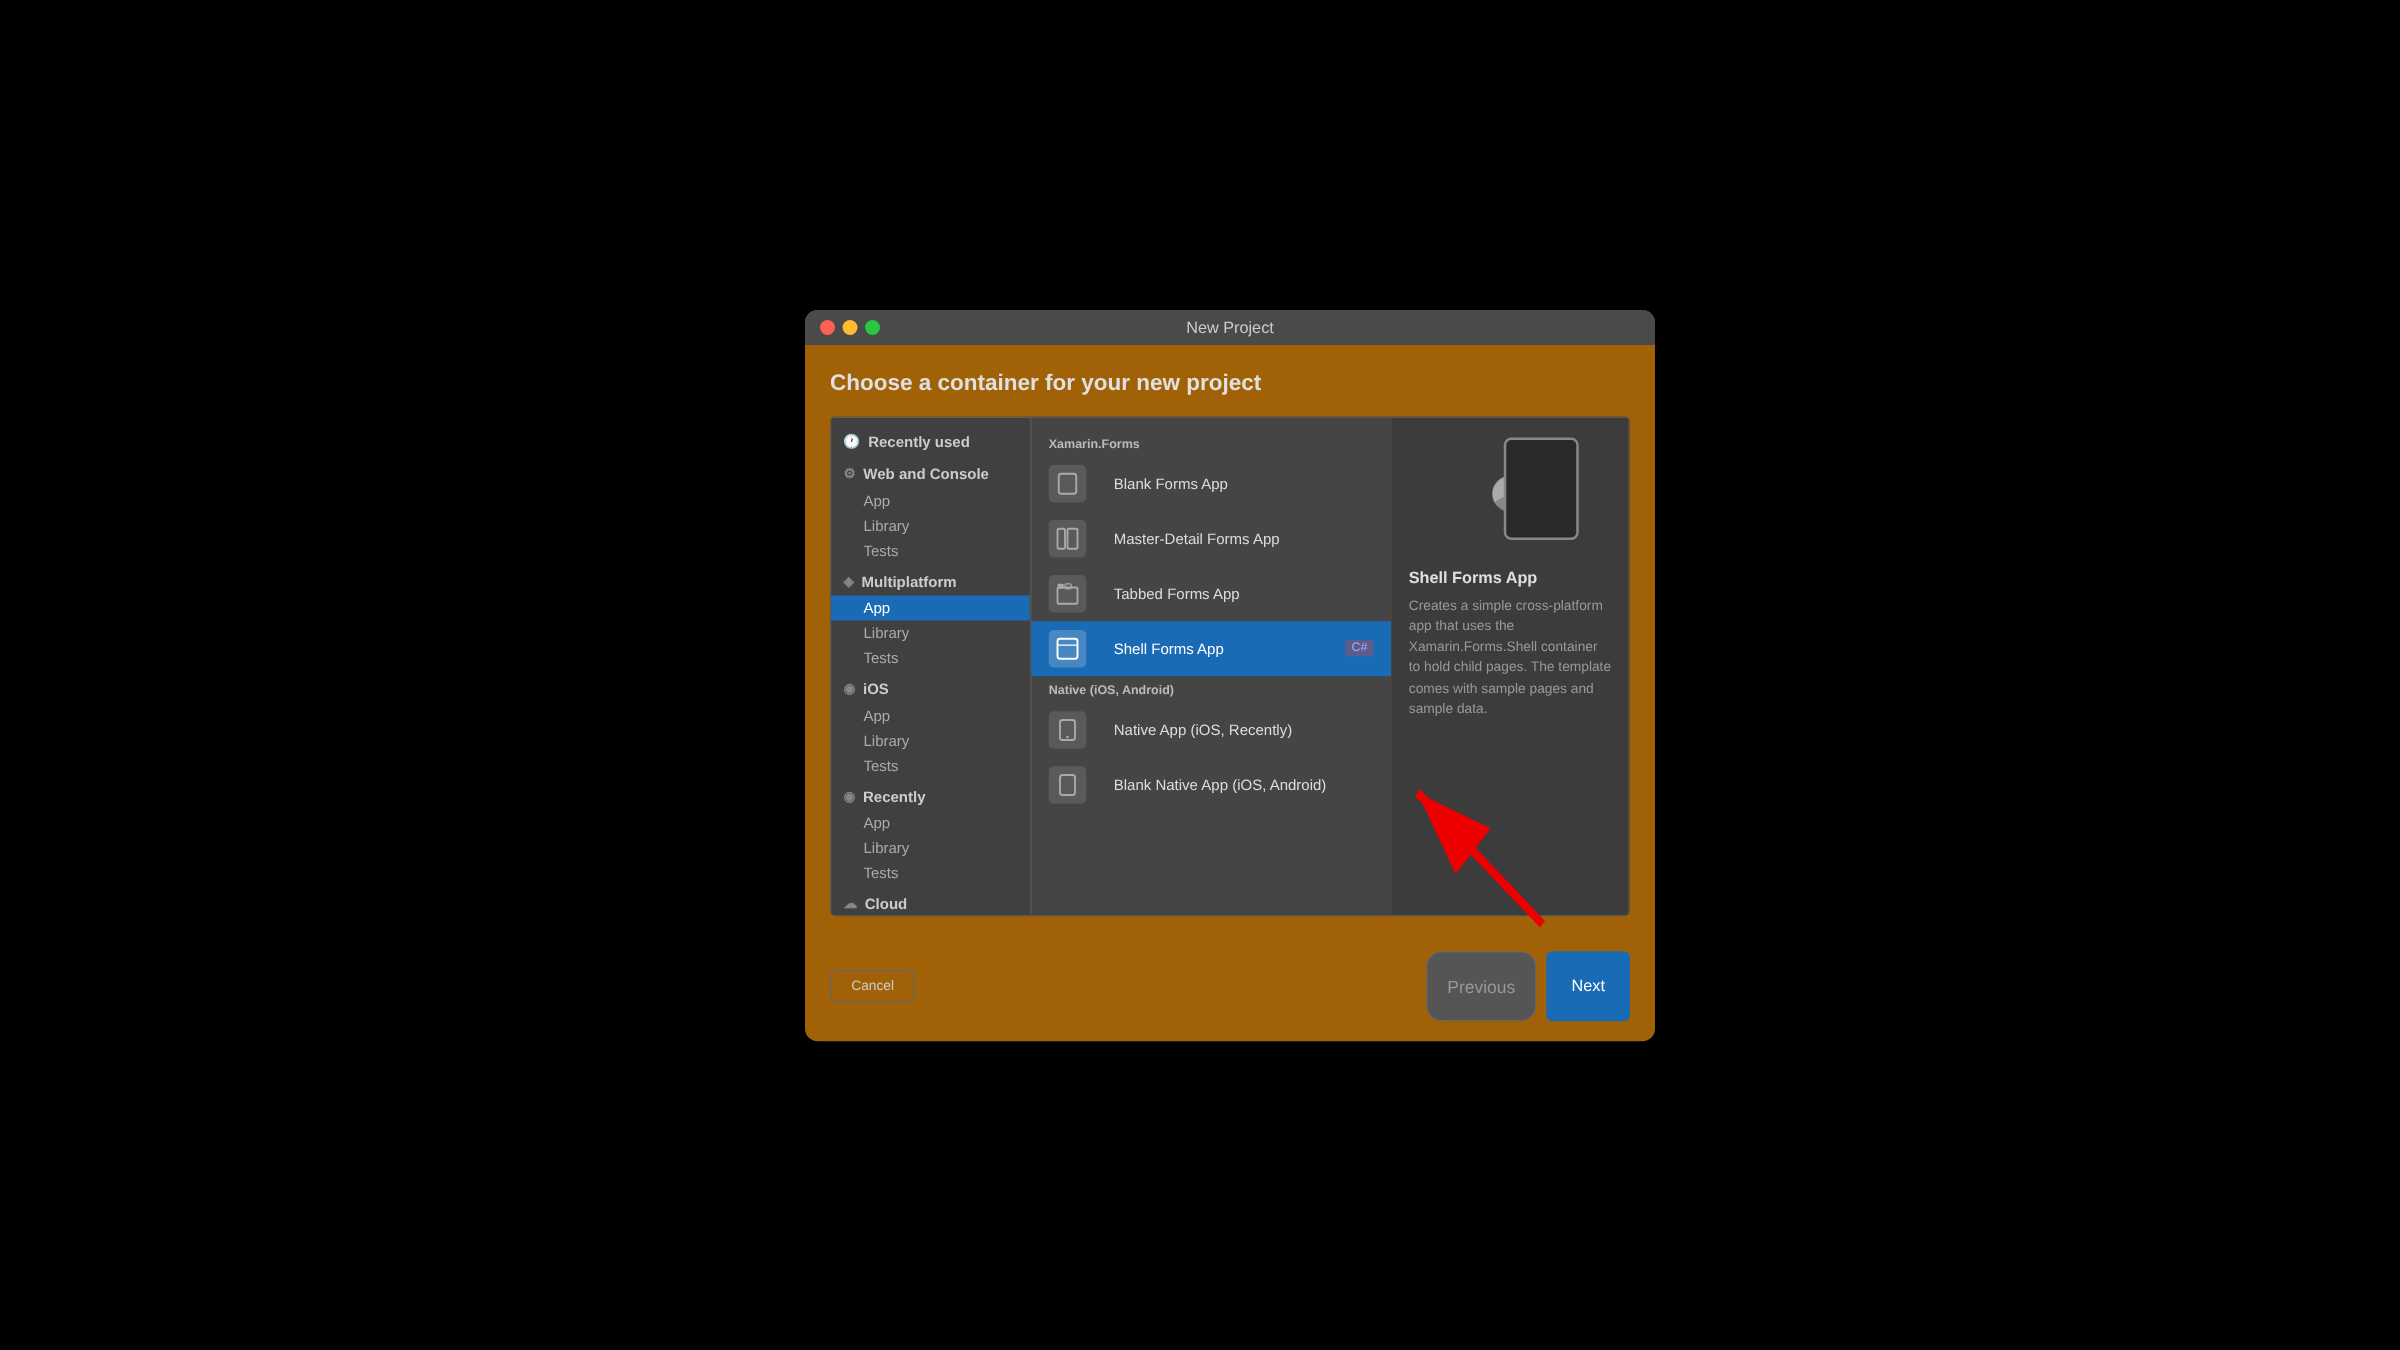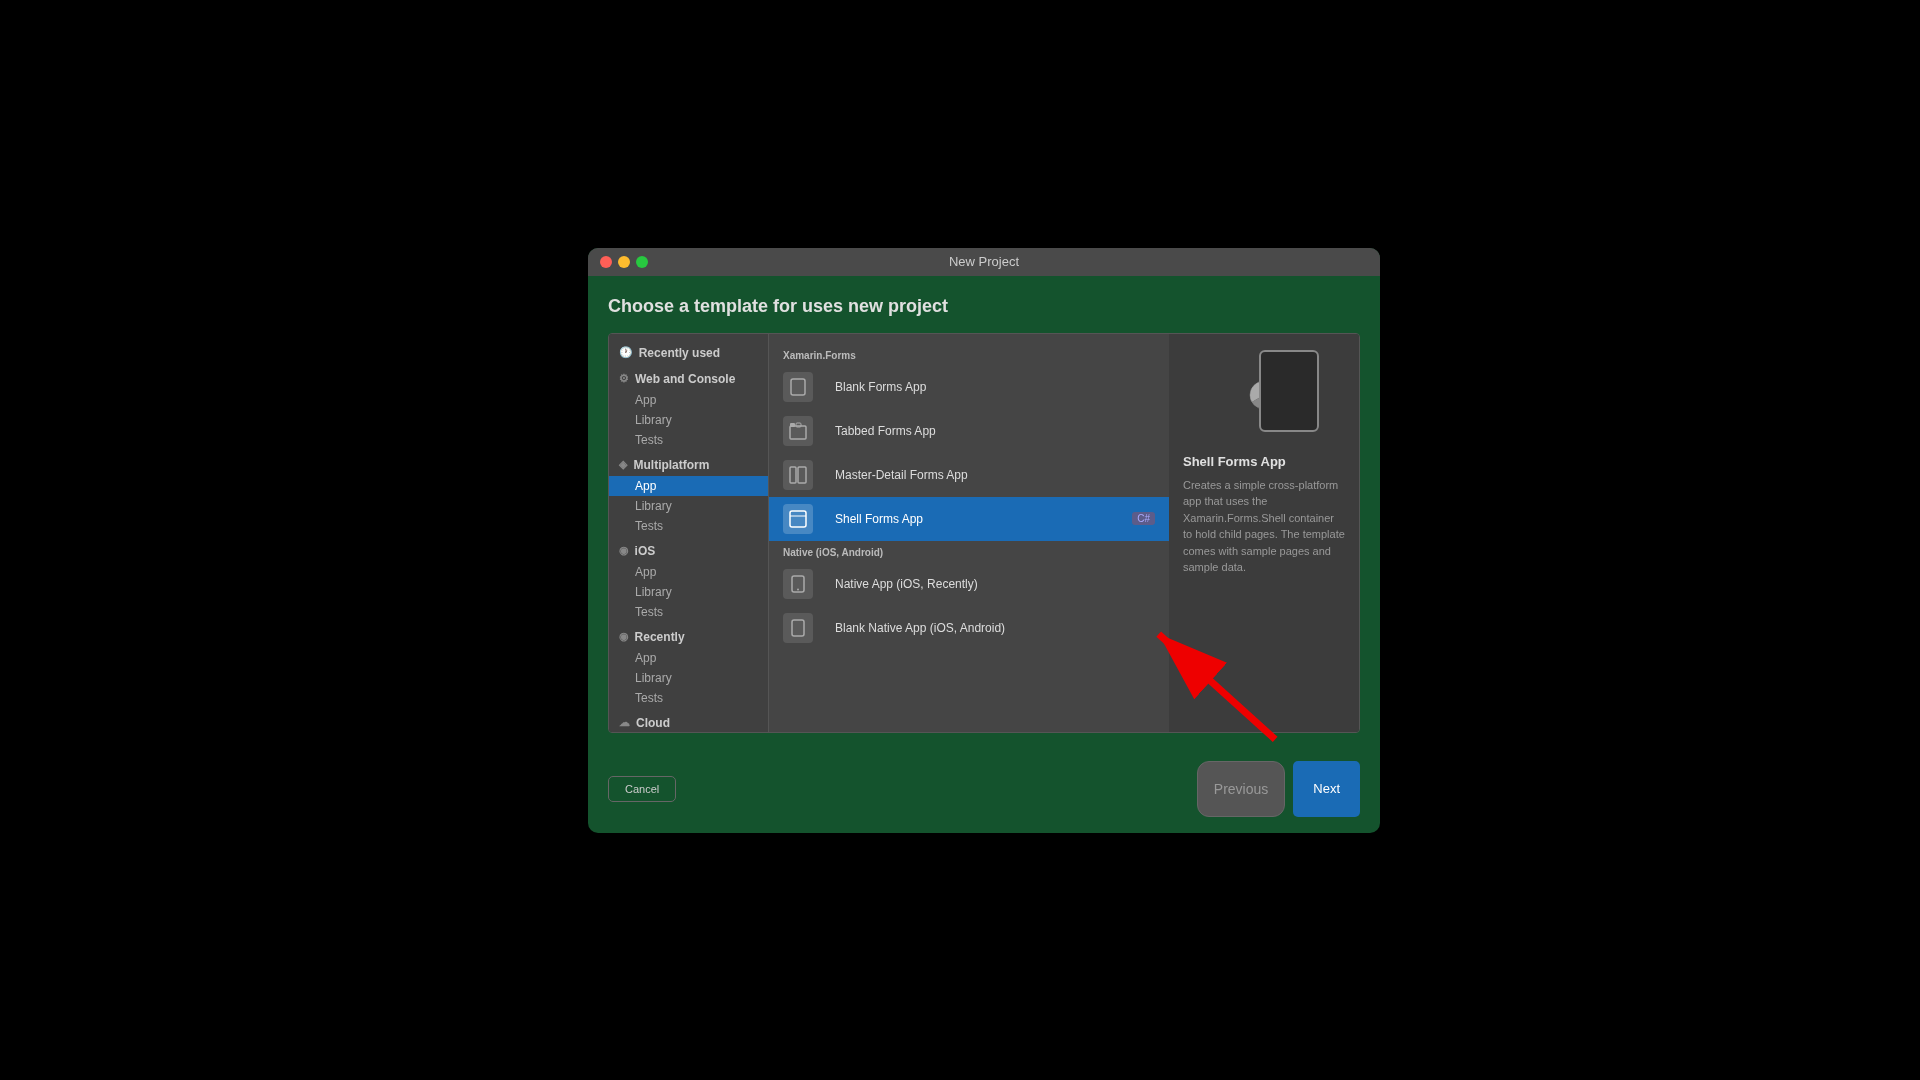--- a/index.html
+++ b/index.html
@@ -6,22 +6,22 @@
     body {
       background: #000;
       width: 1920px;
       height: 1080px;
       display: flex;
       align-items: center;
       justify-content: center;
       font-family: -apple-system, BlinkMacSystemFont, 'Helvetica Neue', sans-serif;
     }
     .window {
-      width: 792px;
-      background: #14532d;
+      width: 680px;
+      background: #a16207;
       border-radius: 10px;
       box-shadow: 0 20px 60px rgba(0,0,0,0.8);
       overflow: hidden;
       position: relative;
       margin-left: 48px;
     }
     .titlebar {
       background: #4a4a4a;
       height: 28px;
       display: flex;
@@ -253,21 +253,21 @@
   <div class="titlebar">
     <div class="traffic-lights">
       <div class="traffic-light tl-red"></div>
       <div class="traffic-light tl-yellow"></div>
       <div class="traffic-light tl-green"></div>
     </div>
     <span class="titlebar-title">New Project</span>
   </div>
 
   <div class="dialog-body">
-    <div class="dialog-title">Choose a template for uses new project</div>
+    <div class="dialog-title">Choose a container for your new project</div>
 
     <div class="content-area">
 
       <div class="sidebar">
 
         <div class="sidebar-section">
           <div class="sidebar-category">
             <span class="cat-icon">🕐</span>
             <span>Recently used</span>
           </div>
@@ -331,36 +331,36 @@
             <svg width="20" height="20" viewBox="0 0 20 20">
                 <rect x="3" y="2" width="14" height="16" rx="2" fill="none" stroke="#aaa" stroke-width="1.5"></rect>
               </svg>
           </div>
           <span>Blank Forms App</span>
         </div>
 
         <div class="template-item">
           <div class="template-icon">
             <svg width="20" height="20" viewBox="0 0 20 20">
+                <rect x="2" y="2" width="6" height="16" rx="1" fill="none" stroke="#aaa" stroke-width="1.5"></rect>
+                <rect x="10" y="2" width="8" height="16" rx="1" fill="none" stroke="#aaa" stroke-width="1.5"></rect>
+              </svg>
+          </div>
+          <span>Master-Detail Forms App</span>
+        </div>
+
+        <div class="template-item">
+          <div class="template-icon">
+            <svg width="20" height="20" viewBox="0 0 20 20">
                 <rect x="2" y="5" width="16" height="13" rx="1" fill="none" stroke="#aaa" stroke-width="1.5"></rect>
                 <rect x="2" y="2" width="5" height="4" rx="1" fill="#aaa"></rect>
                 <rect x="8" y="2" width="5" height="4" rx="1" fill="none" stroke="#aaa" stroke-width="1"></rect>
               </svg>
           </div>
           <span>Tabbed Forms App</span>
-        </div>
-
-        <div class="template-item">
-          <div class="template-icon">
-            <svg width="20" height="20" viewBox="0 0 20 20">
-                <rect x="2" y="2" width="6" height="16" rx="1" fill="none" stroke="#aaa" stroke-width="1.5"></rect>
-                <rect x="10" y="2" width="8" height="16" rx="1" fill="none" stroke="#aaa" stroke-width="1.5"></rect>
-              </svg>
-          </div>
-          <span>Master-Detail Forms App</span>
         </div>
 
         <div class="template-item selected">
           <div class="template-icon">
             <svg width="20" height="20" viewBox="0 0 20 20">
                 <rect x="2" y="2" width="16" height="16" rx="2" fill="none" stroke="#fff" stroke-width="1.5"></rect>
                 <path d="M2 7 h16" stroke="#fff" stroke-width="1"></path>
               </svg>
           </div>
           <span>Shell Forms App</span>

